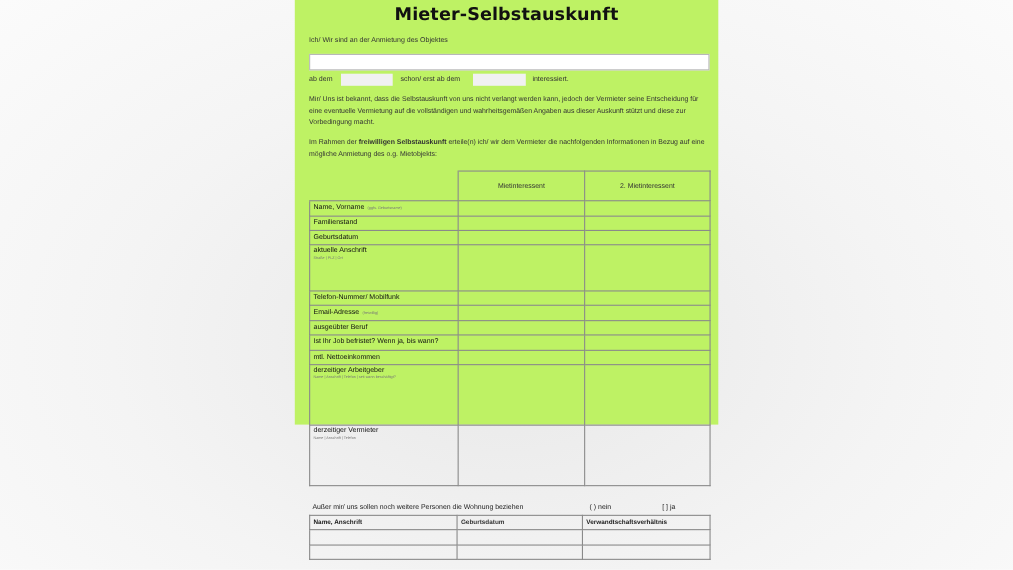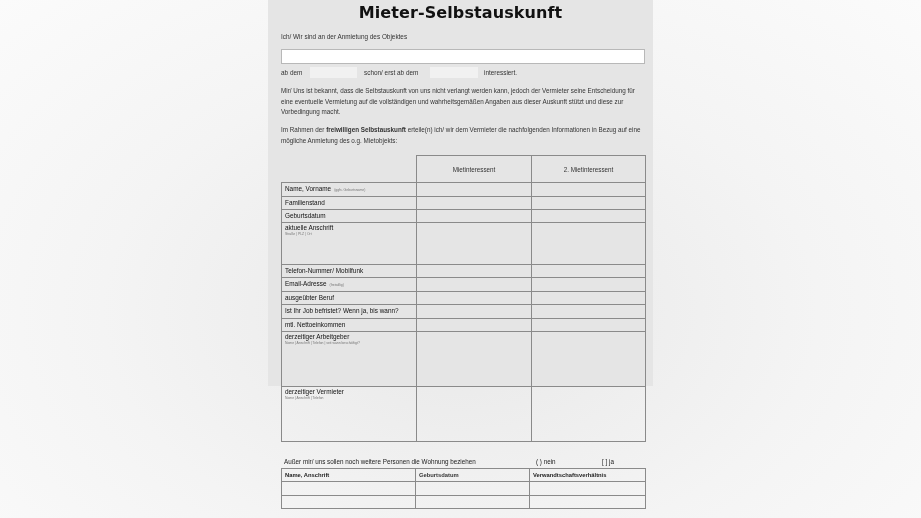--- a/index.html
+++ b/index.html
@@ -4,21 +4,21 @@
 <style>
   html, body { margin:0; padding:0; }
   body {
     width:921px; height:518px; overflow:hidden; position:relative;
     background: radial-gradient(ellipse at 50% 60%, #e8e8e8 0%, #f4f4f4 55%, #fbfbfb 100%);
     font-family: "Liberation Sans", sans-serif;
     color:#222;
   }
   .page {
     position:absolute; left:268px; top:0; width:385px; height:386px;
-    background:#e5e5e5;
+    background:#bef264;
   }
   .abs { position:absolute; }
   .title {
     left:0; width:385px; top:3px; text-align:center;
     font-family:"DejaVu Sans", sans-serif; font-weight:bold; font-size:16px; color:#111;
     letter-spacing:0.1px;
   }
   .small { font-size:6.4px; color:#333; line-height:11px; }
   .para { font-size:6.3px; color:#333; line-height:10.5px; }
   .field { border:1px solid #b8b8b8; background:#fff; }

